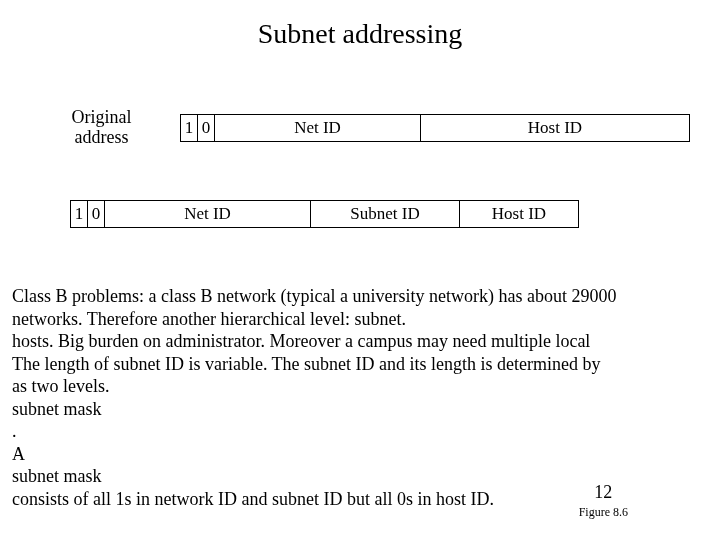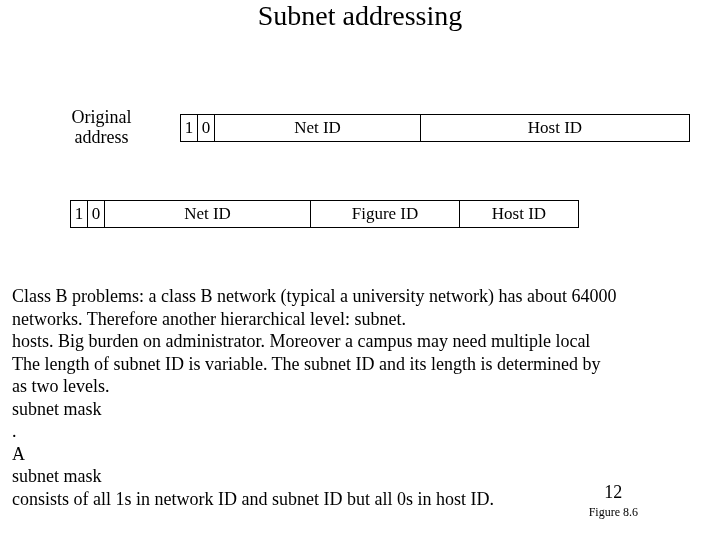--- a/index.html
+++ b/index.html
@@ -8,20 +8,21 @@
     width: 720px;
     height: 540px;
     background: #fff;
     font-family: "Times New Roman", Times, serif;
     color: #000;
     position: relative;
   }
   .title {
     text-align: center;
     font-size: 28px;
+    margin-top: 18px;
   }
   .rows {
     position: absolute;
     left: 70px;
     top: 108px;
     width: 620px;
   }
   .addr-row {
     display: flex;
     align-items: center;
@@ -61,21 +62,21 @@
     top: 285px;
     width: 700px;
     font-size: 18px;
     line-height: 1.25;
   }
   .body-text span { display: block; }
   .italic { }
 
   .footer {
     position: absolute;
-    right: 82px;
+    right: 92px;
     bottom: 20px;
     text-align: center;
   }
   .pagenum { font-size: 18px; }
   .figref { font-size: 12px; margin-top: 2px; }
 </style>
 </head>
 <body>
 
 <div class="title">Subnet addressing</div>
@@ -93,29 +94,29 @@
       <div class="cell netid">Net ID</div>
       <div class="cell hostid-wide">Host ID</div>
     </div>
   </div>
 
   <div class="addr-row">
     <div class="bar">
       <div class="cell bit">1</div>
       <div class="cell bit">0</div>
       <div class="cell netid">Net ID</div>
-      <div class="cell subnetid">Figure ID</div>
+      <div class="cell subnetid">Subnet ID</div>
       <div class="cell hostid-narrow">Host ID</div>
     </div>
   </div>
 
 </div>
 
 <div class="body-text">
-  <span>Class B problems: a class B network (typical a university network) has about 64000</span>
+  <span>Class B problems: a class B network (typical a university network) has about 29000</span>
   <span>networks. Therefore another hierarchical level: subnet.</span>
   <span> hosts. Big burden on administrator. Moreover a campus may need multiple local</span>
   <span>The length of subnet ID is variable. The subnet ID and its length is determined by</span>
   <span>as two levels.</span>
   <span>
       <span></span>
       <span class="italic">subnet mask</span>
       <span>.</span>
     </span>
   <span>

